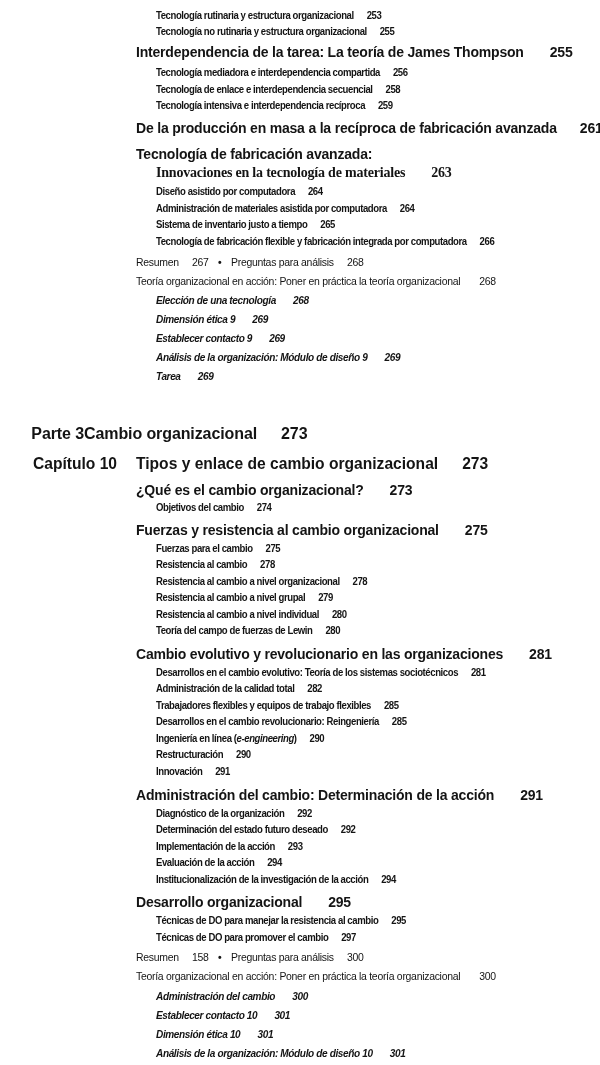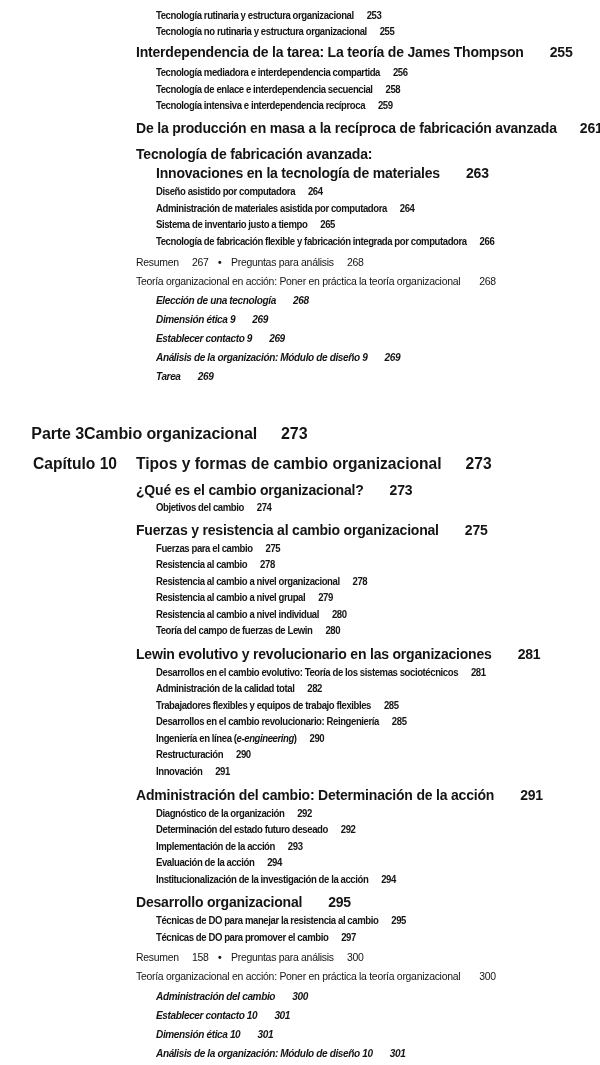--- a/index.html
+++ b/index.html
@@ -5,21 +5,21 @@
   html, body { margin: 0; padding: 0; background: #ffffff; }
   body {
     width: 600px; height: 1065px; position: relative; overflow: hidden;
     font-family: "Liberation Sans", "DejaVu Sans", sans-serif;
     color: #141414;
   }
   .line { position: absolute; white-space: nowrap; }
   .pg { display: inline-block; margin-left: 14px; }
   .sub { left: 156px; font-size: 10.4px; letter-spacing: -0.45px; font-weight: 600; transform: scaleX(0.92); transform-origin: left; }
   .h2 { left: 136px; font-size: 14px; font-weight: 700; letter-spacing: -0.2px; }
-  .h2.indent { left: 156px; }
+  .h2.indent { left: 156px; font-family: Liberation Serif, serif; }
   .plain { left: 136px; font-size: 11px; font-weight: 500; letter-spacing: -0.3px; transform: scaleX(0.95); transform-origin: left; }
   .ital { left: 156px; font-size: 10.6px; font-style: italic; font-weight: 600; letter-spacing: -0.4px; transform: scaleX(0.95); transform-origin: left; }
   .part { left: 4px; font-size: 16px; font-weight: 700; letter-spacing: -0.1px; text-align: right; }
   .chap { left: 33px; font-size: 15.6px; font-weight: 700; }
   .part .lbl { display: inline-block; width: 80px; }
   .part .pg { margin-left: 24px; }
   .chap .lbl { display: inline-block; width: 103px; }
   .chap .pg { margin-left: 24px; }
   .bullet { display: inline-block; margin: 0 10px; font-weight: 700; }
   .ital .pg { margin-left: 18px; }
@@ -46,34 +46,34 @@
 
 <div class="line plain" style="top:256px"><span>Resumen</span><span class="pg">267</span><span class="bullet">•</span><span>Preguntas para análisis</span><span class="pg">268</span></div>
 <div class="line plain" style="top:275px"><span>Teoría organizacional en acción: Poner en práctica la teoría organizacional</span><span class="pg" style="margin-left:20px">268</span></div>
 <div class="line ital" style="top:294px"><span>Elección de una tecnología</span><span class="pg">268</span></div>
 <div class="line ital" style="top:313px"><span>Dimensión ética 9</span><span class="pg">269</span></div>
 <div class="line ital" style="top:332px"><span>Establecer contacto 9</span><span class="pg">269</span></div>
 <div class="line ital" style="top:351px"><span>Análisis de la organización: Módulo de diseño 9</span><span class="pg">269</span></div>
 <div class="line ital" style="top:370px"><span>Tarea</span><span class="pg">269</span></div>
 
 <div class="line part" style="top:425px"><span class="lbl">Parte 3</span><span>Cambio organizacional</span><span class="pg">273</span></div>
-<div class="line chap" style="top:455px"><span class="lbl">Capítulo 10</span><span>Tipos y formas de cambio organizacional</span><span class="pg">273</span></div>
+<div class="line chap" style="top:455px"><span class="lbl">Capítulo 10</span><span>Tipos y enlace de cambio organizacional</span><span class="pg">273</span></div>
 
 <div class="line h2" style="top:482px"><span>¿Qué es el cambio organizacional?</span><span class="pg" style="margin-left:26px">273</span></div>
 <div class="line sub" style="top:502px"><span>Objetivos del cambio</span><span class="pg">274</span></div>
 
 <div class="line h2" style="top:522px"><span>Fuerzas y resistencia al cambio organizacional</span><span class="pg" style="margin-left:26px">275</span></div>
 <div class="line sub" style="top:543px"><span>Fuerzas para el cambio</span><span class="pg">275</span></div>
 <div class="line sub" style="top:559px"><span>Resistencia al cambio</span><span class="pg">278</span></div>
 <div class="line sub" style="top:576px"><span>Resistencia al cambio a nivel organizacional</span><span class="pg">278</span></div>
 <div class="line sub" style="top:592px"><span>Resistencia al cambio a nivel grupal</span><span class="pg">279</span></div>
 <div class="line sub" style="top:609px"><span>Resistencia al cambio a nivel individual</span><span class="pg">280</span></div>
 <div class="line sub" style="top:625px"><span>Teoría del campo de fuerzas de Lewin</span><span class="pg">280</span></div>
 
-<div class="line h2" style="top:646px"><span>Lewin evolutivo y revolucionario en las organizaciones</span><span class="pg" style="margin-left:26px">281</span></div>
+<div class="line h2" style="top:646px"><span>Cambio evolutivo y revolucionario en las organizaciones</span><span class="pg" style="margin-left:26px">281</span></div>
 <div class="line sub" style="top:667px"><span>Desarrollos en el cambio evolutivo: Teoría de los sistemas sociotécnicos</span><span class="pg">281</span></div>
 <div class="line sub" style="top:683px"><span>Administración de la calidad total</span><span class="pg">282</span></div>
 <div class="line sub" style="top:700px"><span>Trabajadores flexibles y equipos de trabajo flexibles</span><span class="pg">285</span></div>
 <div class="line sub" style="top:716px"><span>Desarrollos en el cambio revolucionario: Reingeniería</span><span class="pg">285</span></div>
 <div class="line sub" style="top:733px"><span>Ingeniería en línea (</span><em>e-engineering</em><span>)</span><span class="pg">290</span></div>
 <div class="line sub" style="top:749px"><span>Restructuración</span><span class="pg">290</span></div>
 <div class="line sub" style="top:766px"><span>Innovación</span><span class="pg">291</span></div>
 
 <div class="line h2" style="top:787px"><span>Administración del cambio: Determinación de la acción</span><span class="pg" style="margin-left:26px">291</span></div>
 <div class="line sub" style="top:808px"><span>Diagnóstico de la organización</span><span class="pg">292</span></div>

